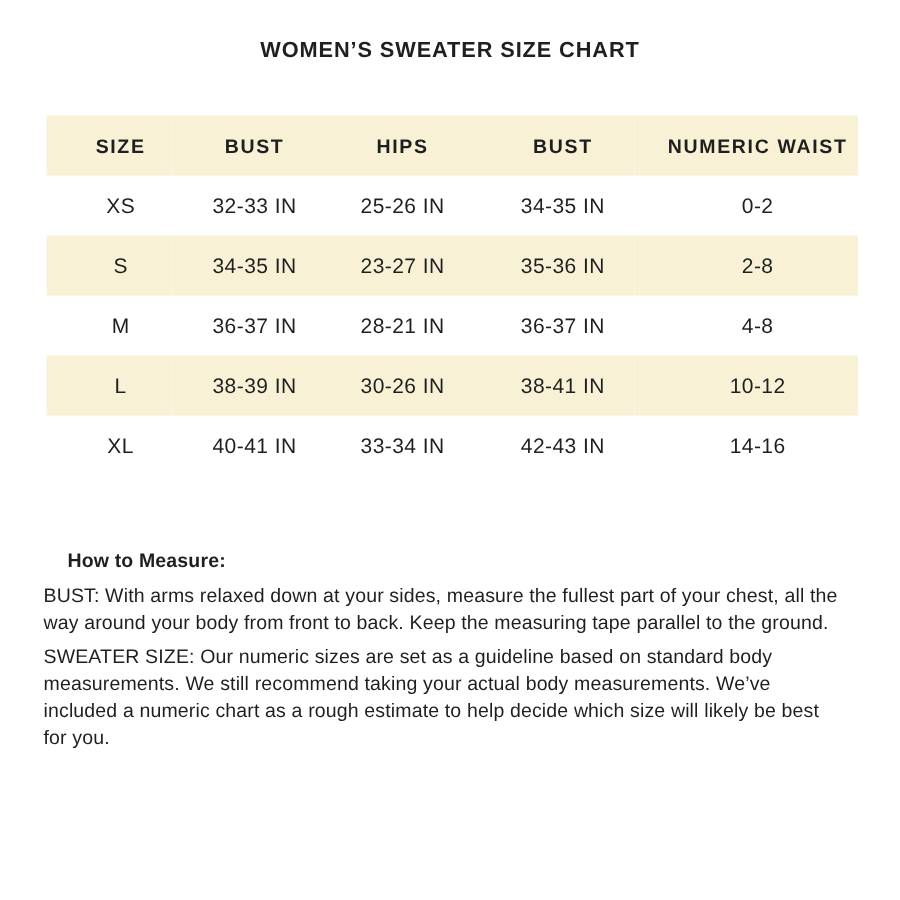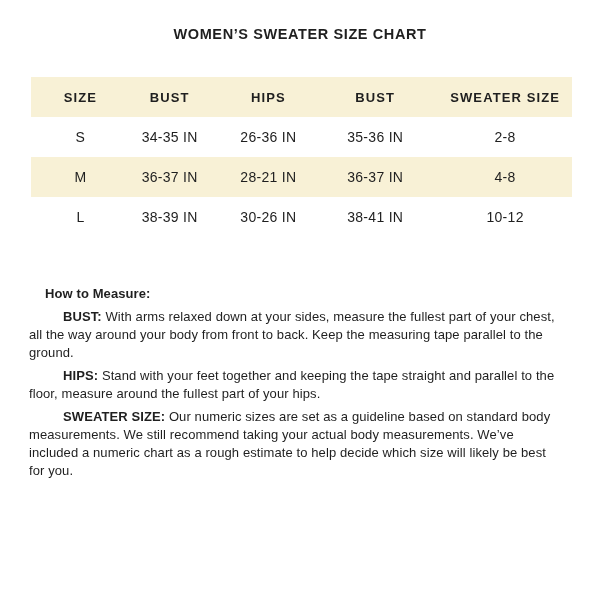--- a/index.html
+++ b/index.html
@@ -54,21 +54,21 @@
     margin: 48px 0 0 29px;
     width: 533px;
   }
   .measure p {
     font-size: 13px;
     line-height: 18px;
     letter-spacing: 0.1px;
     margin-bottom: 5px;
   }
   .measure .measure-heading { font-weight: 700; padding-left: 16px; }
-  .measure .measure-label { font-weight: 700; margin-left: 34px; }
+  .measure .measure-label { font-weight: 400; }
 </style>
 </head>
 <body>
 
 <div class="page">
 
   <h1 class="title">WOMEN’S SWEATER SIZE CHART</h1>
 
   <table class="size-table">
     <colgroup>
@@ -77,48 +77,61 @@
         <col class="c3">
         <col class="c4">
         <col class="c5">
     </colgroup>
     <thead>
       <tr>
         <th>SIZE</th>
         <th>BUST</th>
         <th>HIPS</th>
         <th>BUST</th>
-        <th>SWEATER SIZE</th>
+        <th>NUMERIC WAIST</th>
       </tr>
     </thead>
     <tbody>
       <tr>
+        <td>XS</td>
+        <td>32-33 IN</td>
+        <td>25-26 IN</td>
+        <td>34-35 IN</td>
+        <td>0-2</td>
+      </tr>
+      <tr>
         <td>S</td>
         <td>34-35 IN</td>
-        <td>26-36 IN</td>
+        <td>23-27 IN</td>
         <td>35-36 IN</td>
         <td>2-8</td>
       </tr>
       <tr>
         <td>M</td>
         <td>36-37 IN</td>
         <td>28-21 IN</td>
         <td>36-37 IN</td>
         <td>4-8</td>
       </tr>
       <tr>
         <td>L</td>
         <td>38-39 IN</td>
         <td>30-26 IN</td>
         <td>38-41 IN</td>
         <td>10-12</td>
       </tr>
+      <tr>
+        <td>XL</td>
+        <td>40-41 IN</td>
+        <td>33-34 IN</td>
+        <td>42-43 IN</td>
+        <td>14-16</td>
+      </tr>
     </tbody>
   </table>
 
   <section class="measure">
     <p class="measure-heading">How to Measure:</p>
     <p class="measure-item"><span class="measure-label">BUST:</span> <span class="measure-text">With arms relaxed down at your sides, measure the fullest part of your chest, all the way around your body from front to back. Keep the measuring tape parallel to the ground.</span></p>
-    <p class="measure-item"><span class="measure-label">HIPS:</span> <span class="measure-text">Stand with your feet together and keeping the tape straight and parallel to the floor, mea­sure around the fullest part of your hips.</span></p>
     <p class="measure-item"><span class="measure-label">SWEATER SIZE:</span> <span class="measure-text">Our numeric sizes are set as a guideline based on standard body measurements. We still recommend taking your actual body measurements. We’ve included a numeric chart as a rough estimate to help decide which size will likely be best for you.</span></p>
   </section>
 
 </div>
 
 </body></html>

